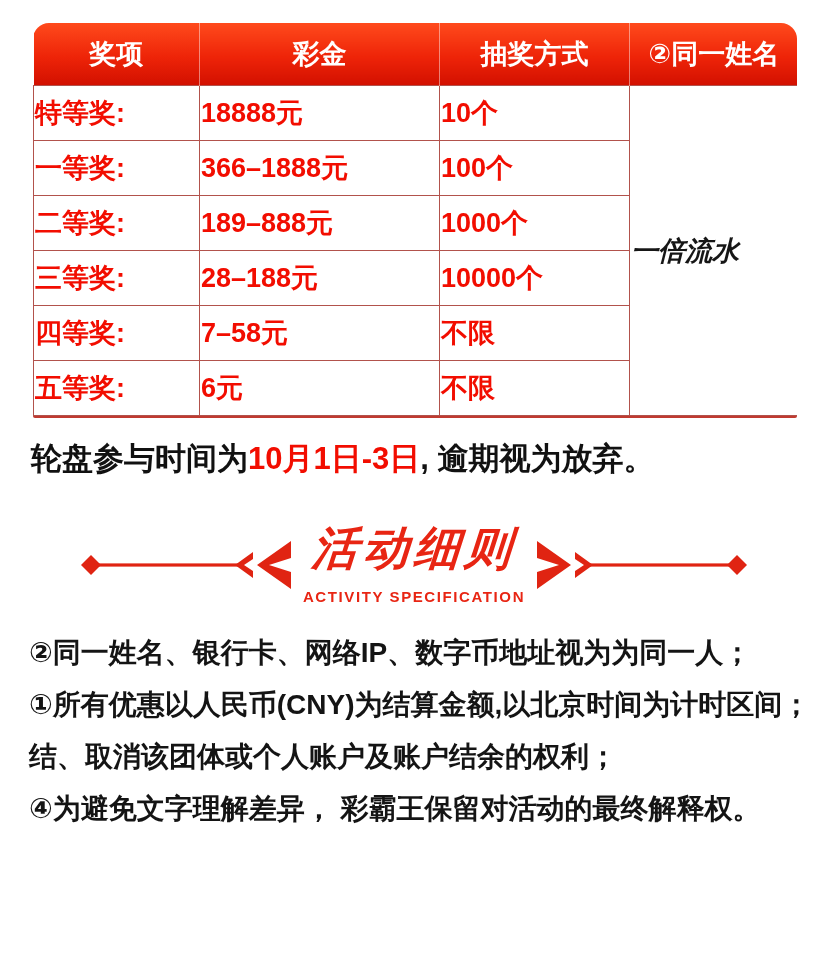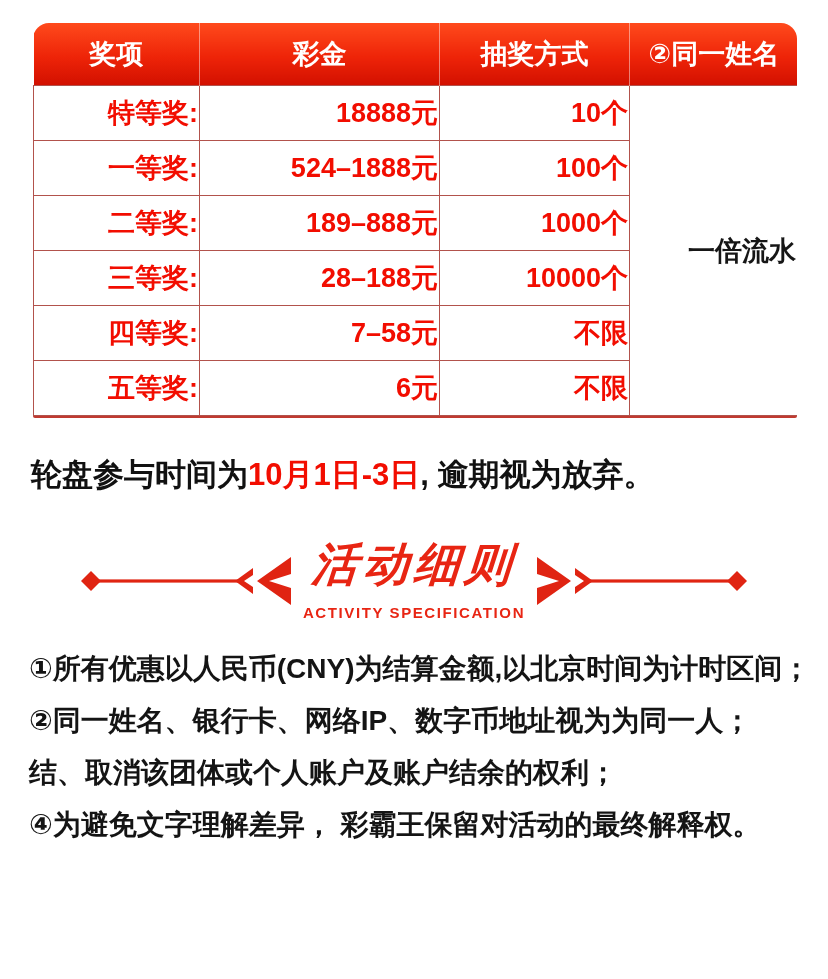--- a/index.html
+++ b/index.html
@@ -33,45 +33,46 @@
     color:#ffffff;
     font-size:27px;
     font-weight:700;
     border:none;
     border-right:1px solid rgba(255,255,255,0.45);
   }
   table.prize th:last-child{border-right:none;}
   table.prize td{
     height:52px;
     border:1px solid #b2524c;
-    text-align:right;
+    text-align:left;
     font-size:27px;
     font-weight:700;
     color:#f20d00;
     background:#ffffff;
   }
   table.prize td.req{
     color:#161616;
     font-size:27px;
+    font-style:italic;
   }
 
   
   .notice-badge{
     display:inline-block;
     margin:27px 0 0 31px;
     padding:8px 26px 9px 38px;
     background:linear-gradient(180deg,#f6331c 0%,#e01505 60%,#d00f00 100%);
     border-radius:27px;
     color:#ffffff;
     font-size:30px;
     font-weight:700;
     letter-spacing:12px;
   }
   .notice-line{
-    margin:36px 0 0 31px;
+    margin:20px 0 0 31px;
     font-size:31px;
     font-weight:700;
     color:#111;
     white-space:nowrap;
   }
   .notice-line .hl{color:#f20d00;}
 
   
   .section{
     margin-top:44px;
@@ -136,21 +137,21 @@
         <th>②同一姓名</th>
       </tr>
       <tr>
         <td>特等奖:</td>
         <td>18888元</td>
         <td>10个</td>
         <td class="req" rowspan="6">一倍流水</td>
       </tr>
       <tr>
         <td>一等奖:</td>
-        <td>524–1888元</td>
+        <td>366–1888元</td>
         <td>100个</td>
       </tr>
       <tr>
         <td>二等奖:</td>
         <td>189–888元</td>
         <td>1000个</td>
       </tr>
       <tr>
         <td>三等奖:</td>
         <td>28–188元</td>
@@ -202,19 +203,19 @@
             <polygon points="58,30 40,17 40,24 49,30 40,36 40,43"></polygon>
             <polygon points="36,30 2,6 2,23 24,30 2,37 2,54"></polygon>
           </g>
         </svg>
       </span>
     </div>
   </div>
 
   
   <div class="rules">
+    <div class="rule-line">②同一姓名、银行卡、网络IP、数字币地址视为为同一人；</div>
     <div class="rule-line">①所有优惠以人民币(CNY)为结算金额,以北京时间为计时区间；</div>
-    <div class="rule-line">②同一姓名、银行卡、网络IP、数字币地址视为为同一人；</div>
     <div class="rule-line">结、取消该团体或个人账户及账户结余的权利；</div>
     <div class="rule-line">④为避免文字理解差异， 彩霸王保留对活动的最终解释权。</div>
   </div>
 
 </div>
 
 </body></html>

